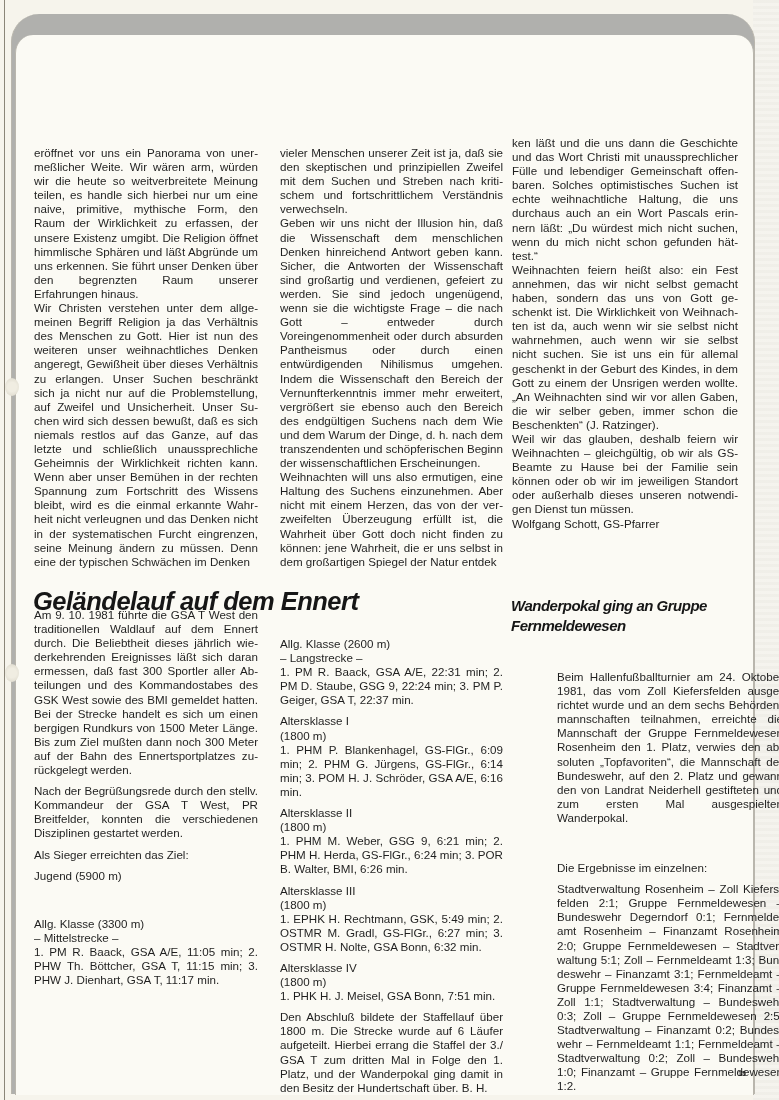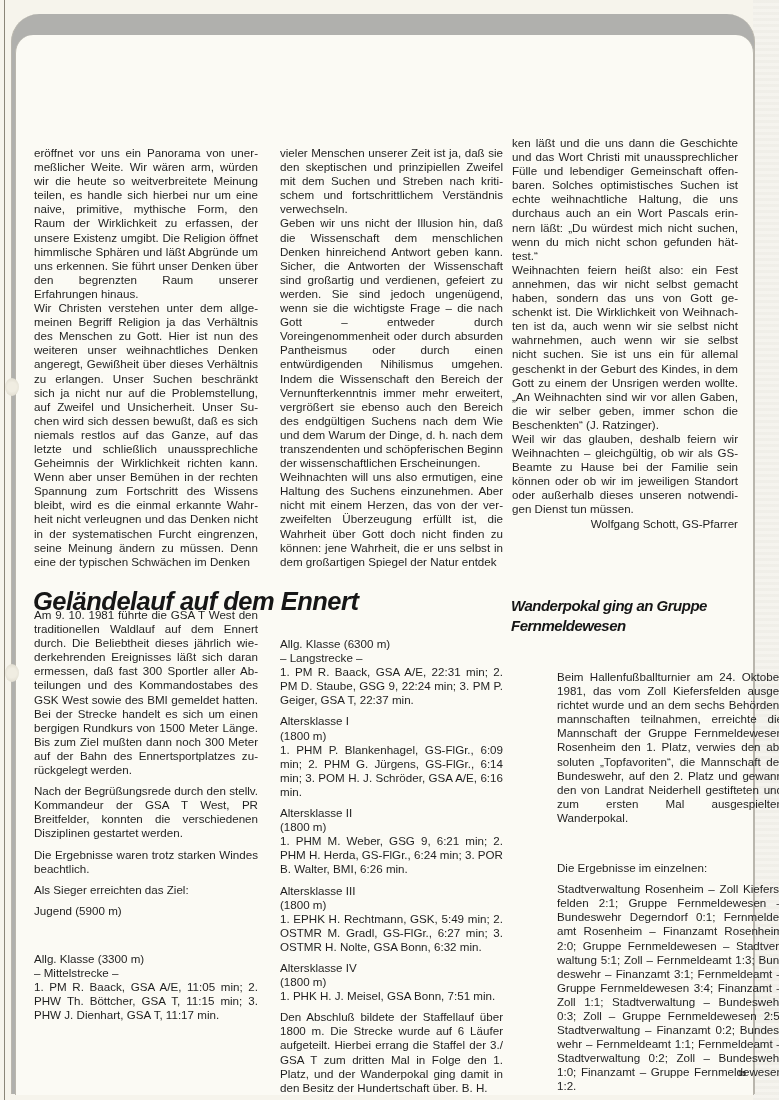--- a/index.html
+++ b/index.html
@@ -35,21 +35,21 @@
     }
     .col {
       position: absolute; font-size: 11.6px; line-height: 14.1px;
       text-align: justify; hyphens: manual;
     }
     .col p { margin: 0; }
     .col .gap { margin-top: 7px; }
     .c1 { left: 34px; width: 224px; }
     .c2 { left: 280px; width: 223px; }
     .c3 { left: 512px; width: 226px; }
-    .signature { text-align: right; margin-top: 30px; }
+    .signature { margin-top: 30px; }
     .headline {
       position: absolute; font-weight: 900; font-style: italic;
       letter-spacing: -0.5px; color: #161616;
       font-family: "Liberation Sans", sans-serif;
     }
     .h-main { left: 33px; top: 586px; font-size: 25px; line-height: 30px; transform: scaleX(1.02); transform-origin: left; }
     .h-side { left: 511px; top: 596px; font-size: 15px; line-height: 20px; width: 230px; }
     .page-number {
       position: absolute; left: 738px; top: 1070px; font-size: 7px; font-weight: bold;
     }
@@ -86,35 +86,34 @@
   <p>Weihnachten feiern heißt also: ein Fest annehmen, das wir nicht selbst gemacht haben, sondern das uns von Gott ge­schenkt ist. Die Wirklichkeit von Weihnach­ten ist da, auch wenn wir sie selbst nicht wahrnehmen, auch wenn wir sie selbst nicht suchen. Sie ist uns ein für allemal geschenkt in der Geburt des Kindes, in dem Gott zu einem der Unsrigen werden wollte. „An Weihnachten sind wir vor allen Gaben, die wir selber geben, immer schon die Beschenkten“ (J. Ratzinger).</p>
   <p>Weil wir das glauben, deshalb feiern wir Weihnachten – gleichgültig, ob wir als GS-Beamte zu Hause bei der Familie sein können oder ob wir im jeweiligen Standort oder außerhalb dieses unseren notwendi­gen Dienst tun müssen.</p>
   <p class="signature">Wolfgang Schott, GS-Pfarrer</p>
 </div>
 
 <div class="headline h-main">Geländelauf auf dem Ennert</div>
 
 <div class="col c1" style="top:608px;">
   <p>Am 9. 10. 1981 führte die GSA T West den traditionellen Waldlauf auf dem Ennert durch. Die Beliebtheit dieses jährlich wie­derkehrenden Ereignisses läßt sich daran ermessen, daß fast 300 Sportler aller Ab­teilungen und des Kommandostabes des GSK West sowie des BMI gemeldet hatten. Bei der Strecke handelt es sich um einen bergigen Rundkurs von 1500 Meter Länge. Bis zum Ziel mußten dann noch 300 Meter auf der Bahn des Ennertsportplatzes zu­rückgelegt werden.</p>
   <p class="gap">Nach der Begrüßungsrede durch den stellv. Kommandeur der GSA T West, PR Breitfelder, konnten die verschiedenen Disziplinen gestartet werden.</p>
-  <p class="gap">Die Ergebnisse waren trotz starken Win­des beachtlich.</p>
   <p class="gap">Als Sieger erreichten das Ziel:</p>
   <div class="gap">
     <p>Jugend (5900 m)</p>
   </div>
   <div style="margin-top:34px;">
     <p>Allg. Klasse (3300 m)</p>
     <p>– Mittelstrecke –</p>
     <p>1. PM R. Baack, GSA A/E, 11:05 min; 2. PHW Th. Böttcher, GSA T, 11:15 min; 3. PHW J. Dienhart, GSA T, 11:17 min.</p>
   </div>
 </div>
 
 <div class="col c2" style="top:637px;">
   <div>
-    <p>Allg. Klasse (6300 m)</p>
+    <p>Allg. Klasse (2600 m)</p>
     <p>– Langstrecke –</p>
     <p>1. PM R. Baack, GSA A/E, 22:31 min; 2. PM D. Staube, GSG 9, 22:24 min; 3. PM P. Geiger, GSA T, 22:37 min.</p>
   </div>
   <div class="gap">
     <p>Altersklasse I</p>
     <p>(1800 m)</p>
     <p>1. PHM P. Blankenhagel, GS-FlGr., 6:09 min; 2. PHM G. Jürgens, GS-FlGr., 6:14 min; 3. POM H. J. Schröder, GSA A/E, 6:16 min.</p>
   </div>
   <div class="gap">
     <p>Altersklasse II</p>

